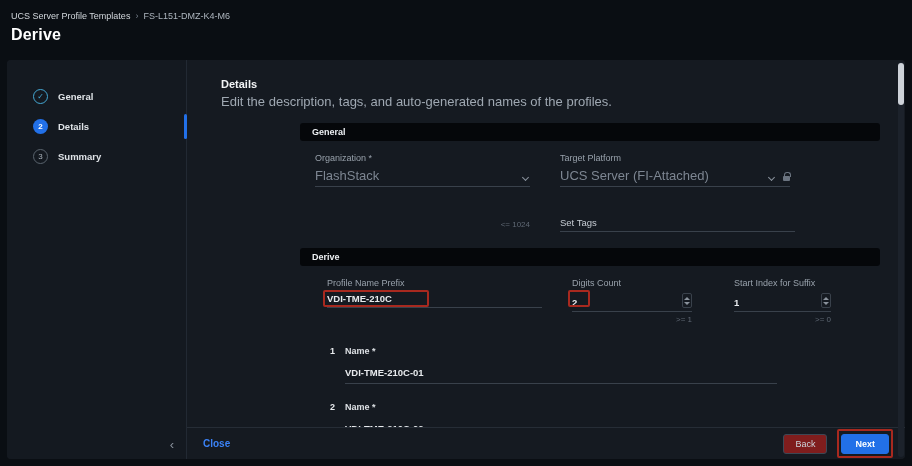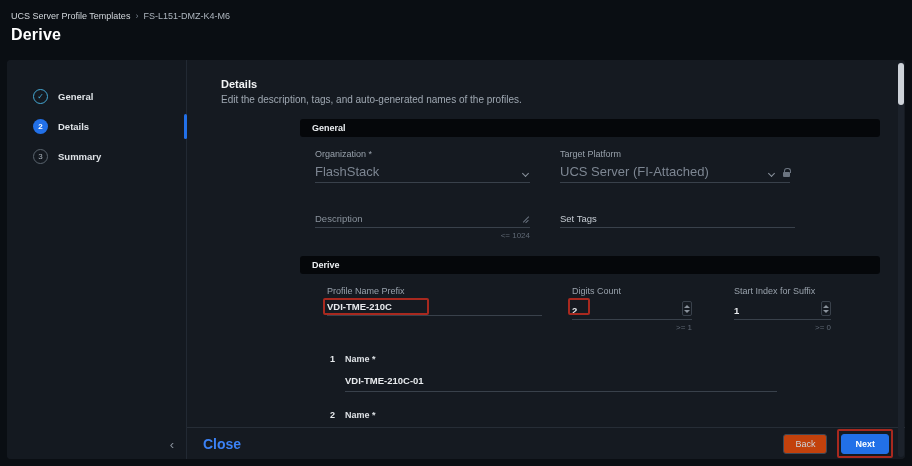--- a/index.html
+++ b/index.html
@@ -38,21 +38,21 @@
   .step-label { font-size:9.5px; font-weight:bold; color:#dfe3e7; }
   .active-bar { position:absolute; right:-1px; top:2px; width:3px; height:25px;
                 background:#2270e8; border-radius:2px; }
   .collapse-toggle { position:absolute; right:12px; bottom:8px; color:#8a929c;
                      font-size:13px; cursor:pointer; line-height:1; }
 
   
   .main { flex:1; position:relative; background:#151a21; border-radius:0 4px 4px 0; overflow:hidden; }
   .main-head { padding:18px 0 0 34px; }
   .main-heading { font-size:11px; font-weight:bold; color:#f2f4f6; }
-  .main-subheading { margin-top:4px; font-size:10px; color:#9fa8b2; }
+  .main-subheading { margin-top:4px; font-size:13px; color:#9fa8b2; }
 
   .form { margin:14px 0 0 113px; width:580px; }
   .section-bar { background:#05070a; color:#eceff2; font-size:9px; font-weight:bold;
                  padding:4px 12px; border-radius:3px; }
   .section-bar.second { margin-top:16px; }
 
   .fields-row { display:flex; margin-top:12px;gap:20px; }
   .fields-row.desc-row { margin-top:30px; }
   .col-a { margin-left:15px; width:215px; }
   .col-b { margin-left:10px; width:230px; }
@@ -103,24 +103,24 @@
 
   
   .ann { position:absolute; border:2px solid #a8291f; border-radius:2px; pointer-events:none; }
   .ann-prefix { left:-4px; top:-3px; width:106px; height:17px; }
   .ann-digits { left:-4px; top:-3px; width:22px; height:17px; }
   .ann-next { left:-4px; top:-4px; right:-4px; bottom:-4px; }
 
   
   .footer { position:absolute; left:0; right:0; bottom:0; height:32px; border-top:1px solid #262d36;
             display:flex; align-items:center; padding:0 16px; background:#151a21; border-radius:0 0 4px 0; }
-  .close-link { color:#3b82f6; font-size:14px; font-weight:bold; cursor:pointer; }
+  .close-link { color:#3b82f6; font-size:10px; font-weight:bold; cursor:pointer; }
   .footer-spacer { flex:1; }
   .btn { font-size:9px; border-radius:3px; padding:4px 11px; cursor:pointer; font-family:inherit; }
-  .btn-back { background:#c2410c; border:1px solid #3d4754; color:#cdd4db; margin-right:14px; }
+  .btn-back { background:#7f1d1d; border:1px solid #3d4754; color:#cdd4db; margin-right:14px; }
   .btn-next-wrap { position:relative; }
   .btn-next { background:#2270e8; border:1px solid #2270e8; color:#ffffff; font-weight:bold; padding:4px 13px; }
 
   
   .scrollbar { position:absolute; top:2px; bottom:2px; right:1px; width:6px;
                background:#1c222b; border-radius:3px; }
   .scroll-thumb { position:absolute; top:1px; left:0; width:6px; height:42px;
                   background:#cdd2d8; border-radius:3px; cursor:grab; }
 </style>
 </head>
@@ -179,24 +179,20 @@
           <div class="ufield">
             <span class="f-value dim">UCS Server (FI-Attached)</span>
             <span class="caret"></span>
             <span class="lock"></span>
           </div>
         </div>
       </div>
 
       <div class="fields-row desc-row">
         <div class="col-a">
-          <div class="ufield">
-            <input class="text-input placeholder-only" type="text" placeholder="Description" style="">
-            <span class="grip"></span>
-          </div>
           <div class="hint">&lt;= 1024</div>
         </div>
         <div class="col-b2">
           <div class="ufield">
             <input class="text-input placeholder-only bright-ph" type="text" placeholder="Set Tags" style="">
           </div>
         </div>
       </div>
 
       <div class="section-bar second">Derive</div>

